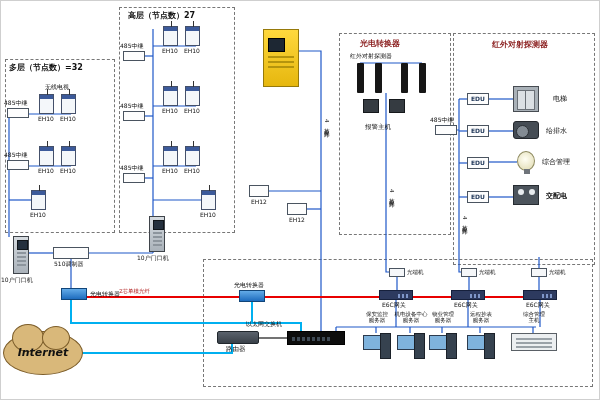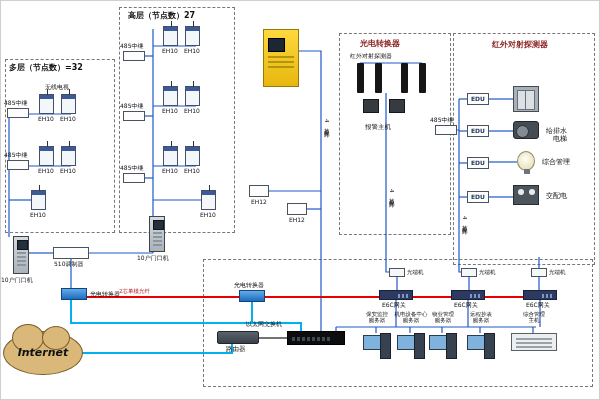--- a/index.html
+++ b/index.html
@@ -191,24 +191,24 @@
     <div class="nd t-label" style="left: 429px; top: 116px; font-size: 6px;">485中继</div>
     <div class="nd t-smallbox" style="left: 434px; top: 124px; width: 22px; height: 10px;"></div>
     <div class="nd t-edubox" style="left: 466px; top: 92px; width: 22px; height: 12px; font-size: 6px;">EDU</div>
     <div class="nd t-edubox" style="left: 466px; top: 124px; width: 22px; height: 12px; font-size: 6px;">EDU</div>
     <div class="nd t-edubox" style="left: 466px; top: 156px; width: 22px; height: 12px; font-size: 6px;">EDU</div>
     <div class="nd t-edubox" style="left: 466px; top: 190px; width: 22px; height: 12px; font-size: 6px;">EDU</div>
     <div class="nd t-elevator" style="left: 512px; top: 85px; width: 26px; height: 26px;"></div>
     <div class="nd t-pump" style="left: 512px; top: 120px; width: 26px; height: 18px;"></div>
     <div class="nd t-bulb" style="left: 516px; top: 150px; width: 18px; height: 20px;"></div>
     <div class="nd t-transformer" style="left: 512px; top: 184px; width: 26px; height: 20px;"></div>
-    <div class="nd t-label" style="left: 552px; top: 94px; font-size: 7px; margin-top: 40px;">电梯</div>
+    <div class="nd t-label" style="left: 552px; top: 94px; font-size: 7px;">电梯</div>
     <div class="nd t-label" style="left: 545px; top: 126px; font-size: 7px;">给排水</div>
     <div class="nd t-label" style="left: 541px; top: 157px; font-size: 7px;">综合管理</div>
-    <div class="nd t-label" style="left: 545px; top: 191px; font-size: 7px;">交配电</div>
+    <div class="nd t-label" style="left: 545px; top: 191px; font-size: 7px; font-weight: bold;">交配电</div>
     <div class="nd t-terminal" style="left: 388px; top: 267px; width: 16px; height: 9px;"></div>
     <div class="nd t-terminal" style="left: 460px; top: 267px; width: 16px; height: 9px;"></div>
     <div class="nd t-terminal" style="left: 530px; top: 267px; width: 16px; height: 9px;"></div>
     <div class="nd t-label" style="left: 406px; top: 268px; font-size: 5.5px;">光端机</div>
     <div class="nd t-label" style="left: 478px; top: 268px; font-size: 5.5px;">光端机</div>
     <div class="nd t-label" style="left: 548px; top: 268px; font-size: 5.5px;">光端机</div>
     <div class="nd t-gateway" style="left: 378px; top: 289px; width: 34px; height: 10px;"></div>
     <div class="nd t-gateway" style="left: 450px; top: 289px; width: 34px; height: 10px;"></div>
     <div class="nd t-gateway" style="left: 522px; top: 289px; width: 34px; height: 10px;"></div>
     <div class="nd t-label" style="left: 381px; top: 301px; font-size: 6px;">E6C网关</div>

